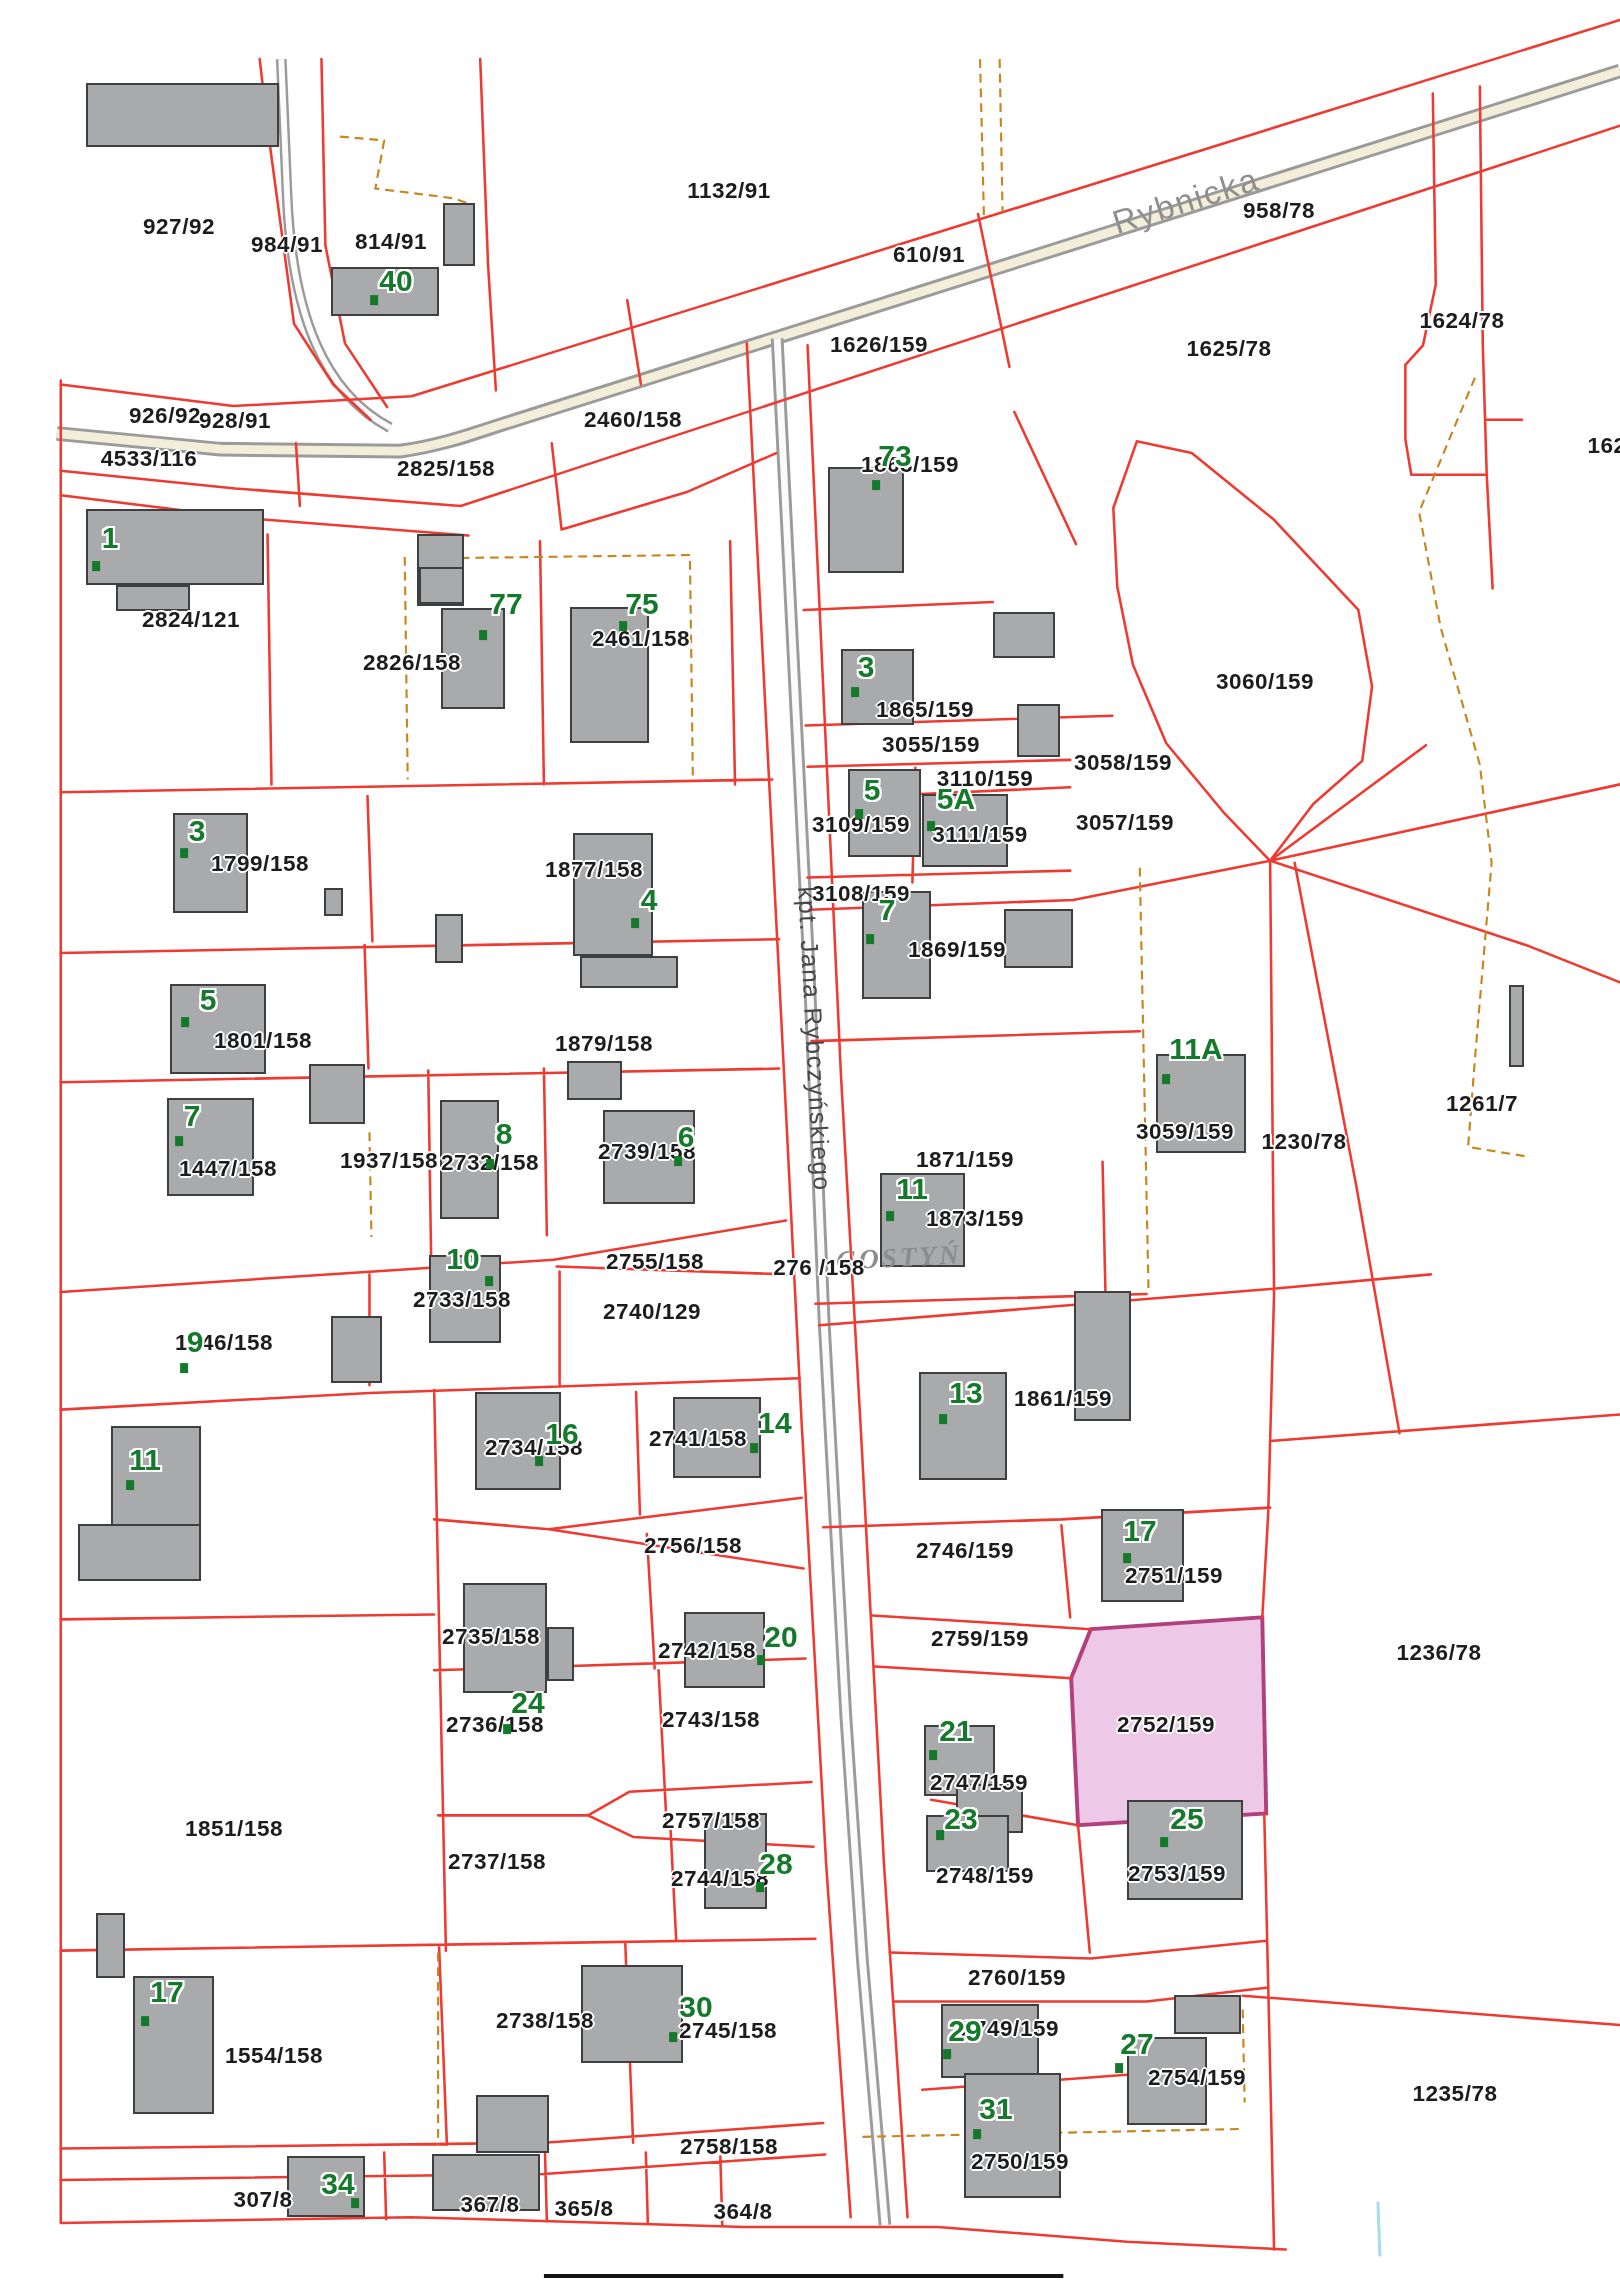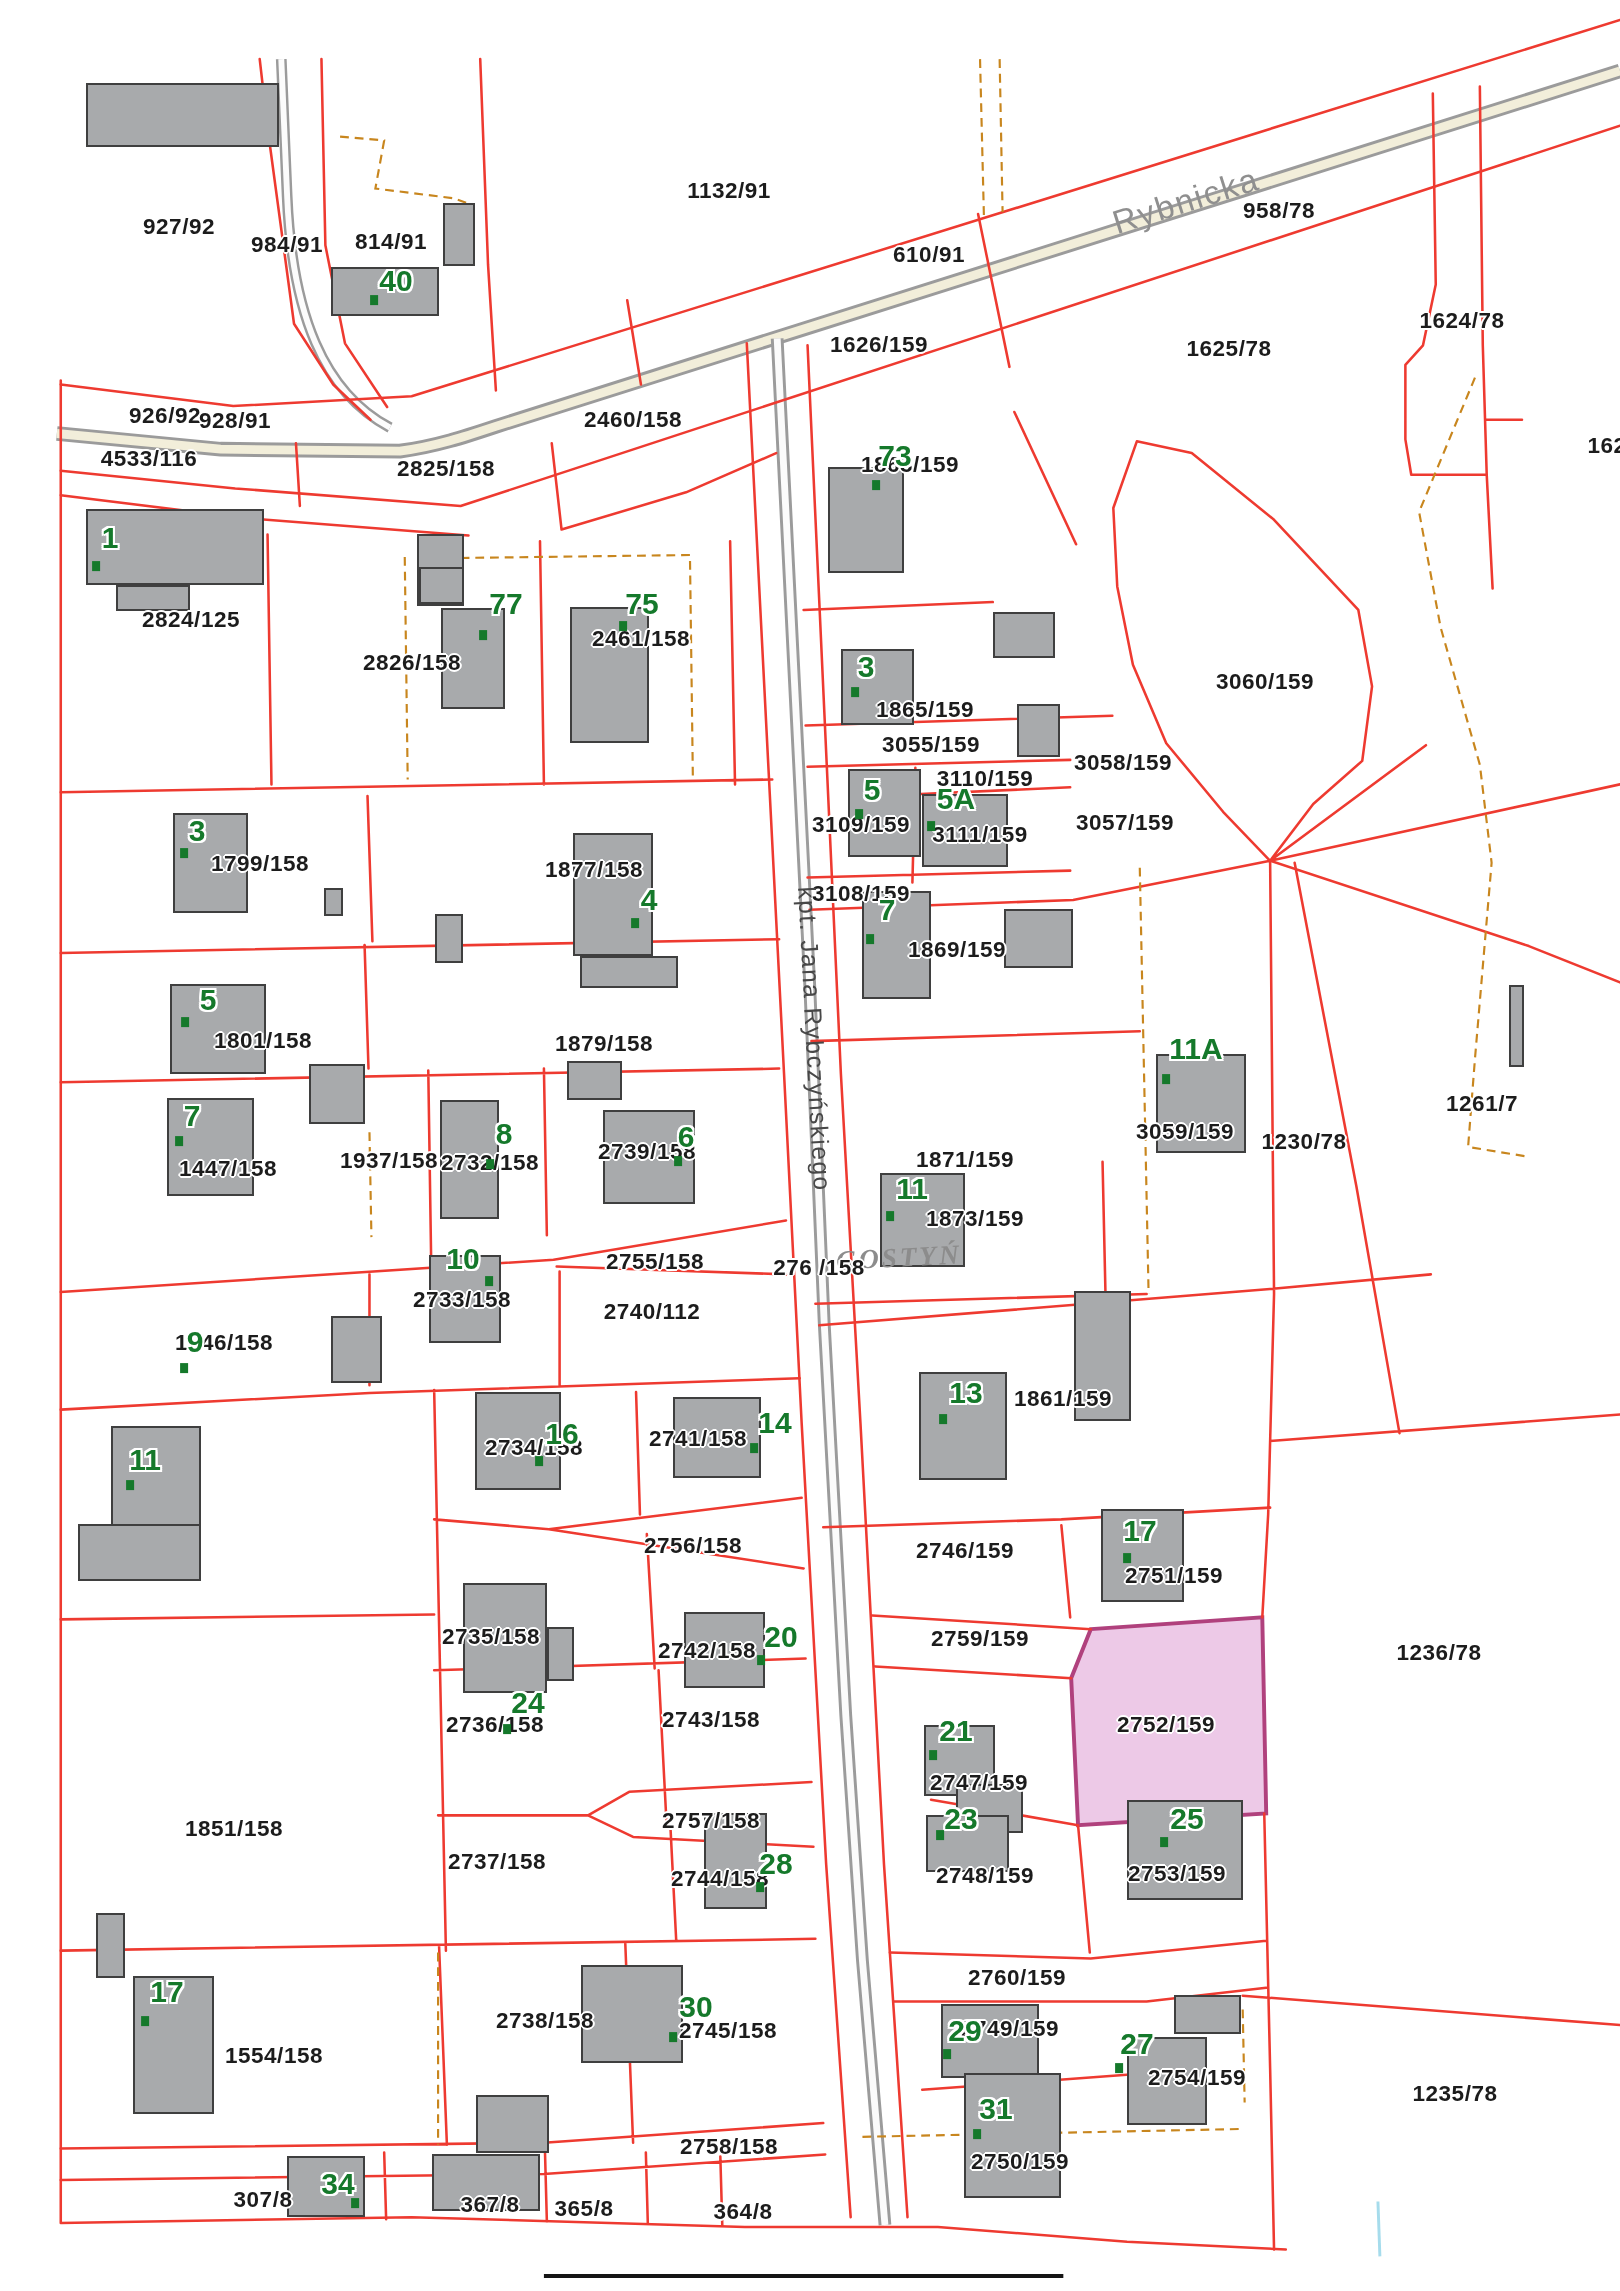--- a/index.html
+++ b/index.html
@@ -160,21 +160,21 @@
     <div class="plabel" style="left: 1279px; top: 211px;">958/78</div>
     <div class="plabel" style="left: 1462px; top: 321px;">1624/78</div>
     <div class="plabel" style="left: 1229px; top: 349px;">1625/78</div>
     <div class="plabel" style="left: 1607px; top: 446px;">162</div>
     <div class="plabel" style="left: 879px; top: 345px;">1626/159</div>
     <div class="plabel" style="left: 165px; top: 416px;">926/92</div>
     <div class="plabel" style="left: 235px; top: 421px;">928/91</div>
     <div class="plabel" style="left: 149px; top: 459px;">4533/116</div>
     <div class="plabel" style="left: 446px; top: 469px;">2825/158</div>
     <div class="plabel" style="left: 633px; top: 420px;">2460/158</div>
-    <div class="plabel" style="left: 191px; top: 620px;">2824/125</div>
+    <div class="plabel" style="left: 191px; top: 620px;">2824/121</div>
     <div class="plabel" style="left: 412px; top: 663px;">2826/158</div>
     <div class="plabel" style="left: 641px; top: 639px;">2461/158</div>
     <div class="plabel" style="left: 910px; top: 465px;">1863/159</div>
     <div class="plabel" style="left: 925px; top: 710px;">1865/159</div>
     <div class="plabel" style="left: 1123px; top: 739px; margin-top: 24px;">3058/159</div>
     <div class="plabel" style="left: 1265px; top: 682px;">3060/159</div>
     <div class="plabel" style="left: 931px; top: 745px;">3055/159</div>
     <div class="plabel" style="left: 985px; top: 779px;">3110/159</div>
     <div class="plabel" style="left: 861px; top: 825px;">3109/159</div>
     <div class="plabel" style="left: 980px; top: 835px;">3111/159</div>
@@ -190,21 +190,21 @@
     <div class="plabel" style="left: 965px; top: 1160px;">1871/159</div>
     <div class="plabel" style="left: 1304px; top: 1142px;">1230/78</div>
     <div class="plabel" style="left: 228px; top: 1169px;">1447/158</div>
     <div class="plabel" style="left: 389px; top: 1161px;">1937/158</div>
     <div class="plabel" style="left: 490px; top: 1163px;">2732/158</div>
     <div class="plabel" style="left: 647px; top: 1152px;">2739/158</div>
     <div class="plabel" style="left: 655px; top: 1262px;">2755/158</div>
     <div class="plabel" style="left: 975px; top: 1219px;">1873/159</div>
     <div class="plabel" style="left: 819px; top: 1268px;">276 /158</div>
     <div class="plabel" style="left: 462px; top: 1300px;">2733/158</div>
-    <div class="plabel" style="left: 652px; top: 1312px;">2740/112</div>
+    <div class="plabel" style="left: 652px; top: 1312px;">2740/129</div>
     <div class="plabel" style="left: 224px; top: 1343px;">1946/158</div>
     <div class="plabel" style="left: 1063px; top: 1399px;">1861/159</div>
     <div class="plabel" style="left: 490px; top: 1448px; margin-left: 44px;">2734/158</div>
     <div class="plabel" style="left: 698px; top: 1439px;">2741/158</div>
     <div class="plabel" style="left: 693px; top: 1546px;">2756/158</div>
     <div class="plabel" style="left: 965px; top: 1551px;">2746/159</div>
     <div class="plabel" style="left: 1174px; top: 1576px;">2751/159</div>
     <div class="plabel" style="left: 491px; top: 1637px;">2735/158</div>
     <div class="plabel" style="left: 707px; top: 1651px;">2742/158</div>
     <div class="plabel" style="left: 980px; top: 1639px;">2759/159</div>

